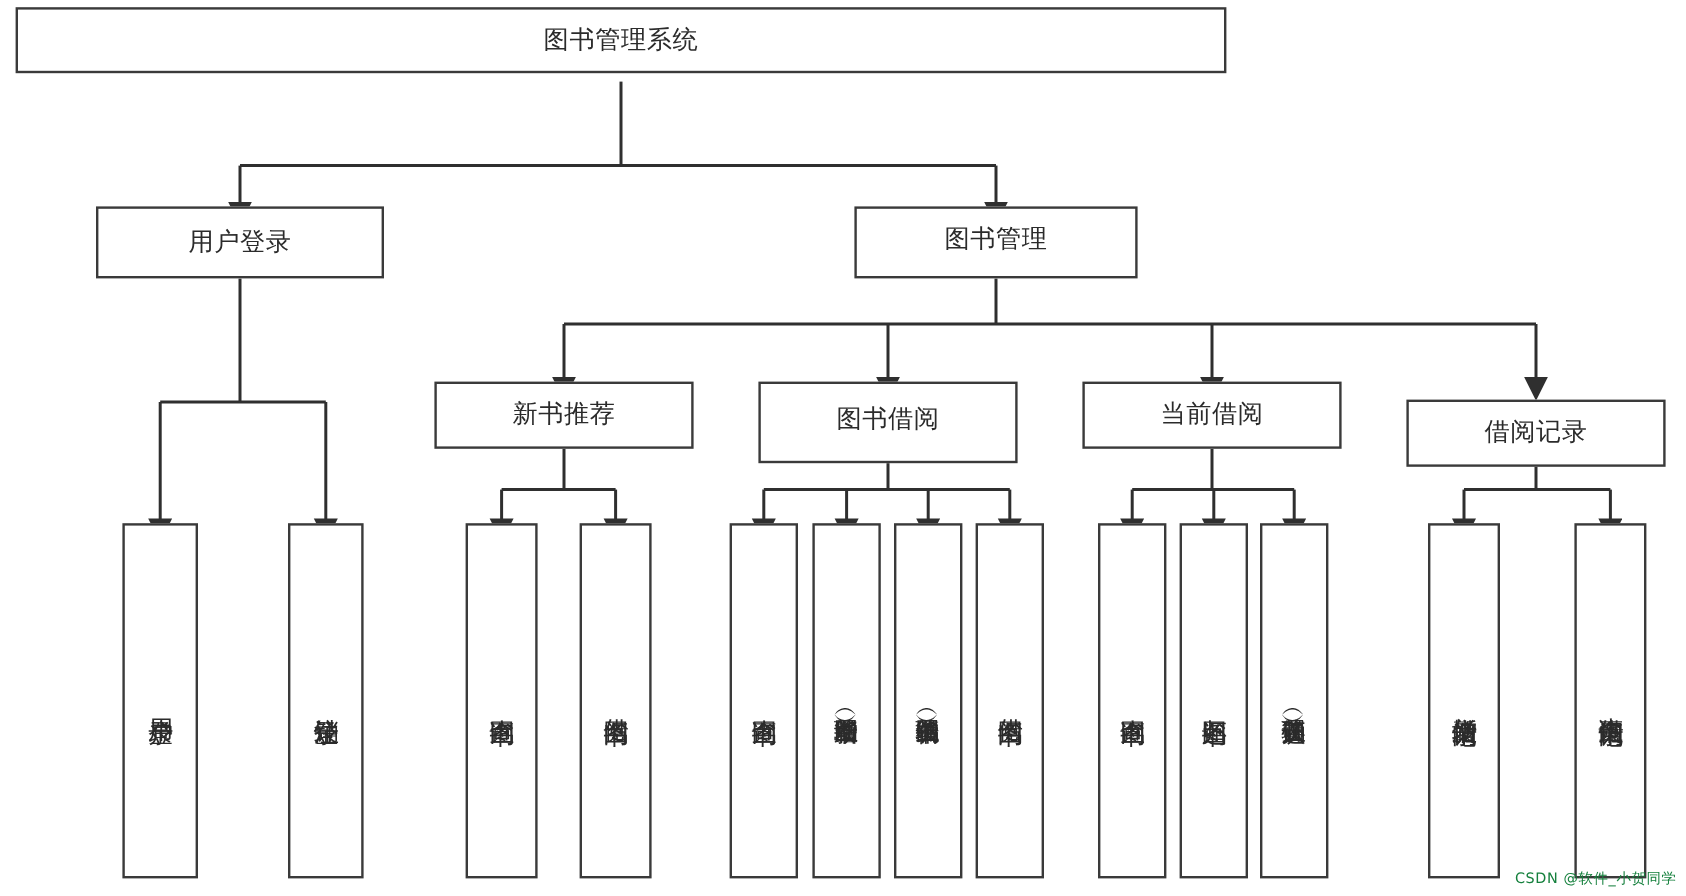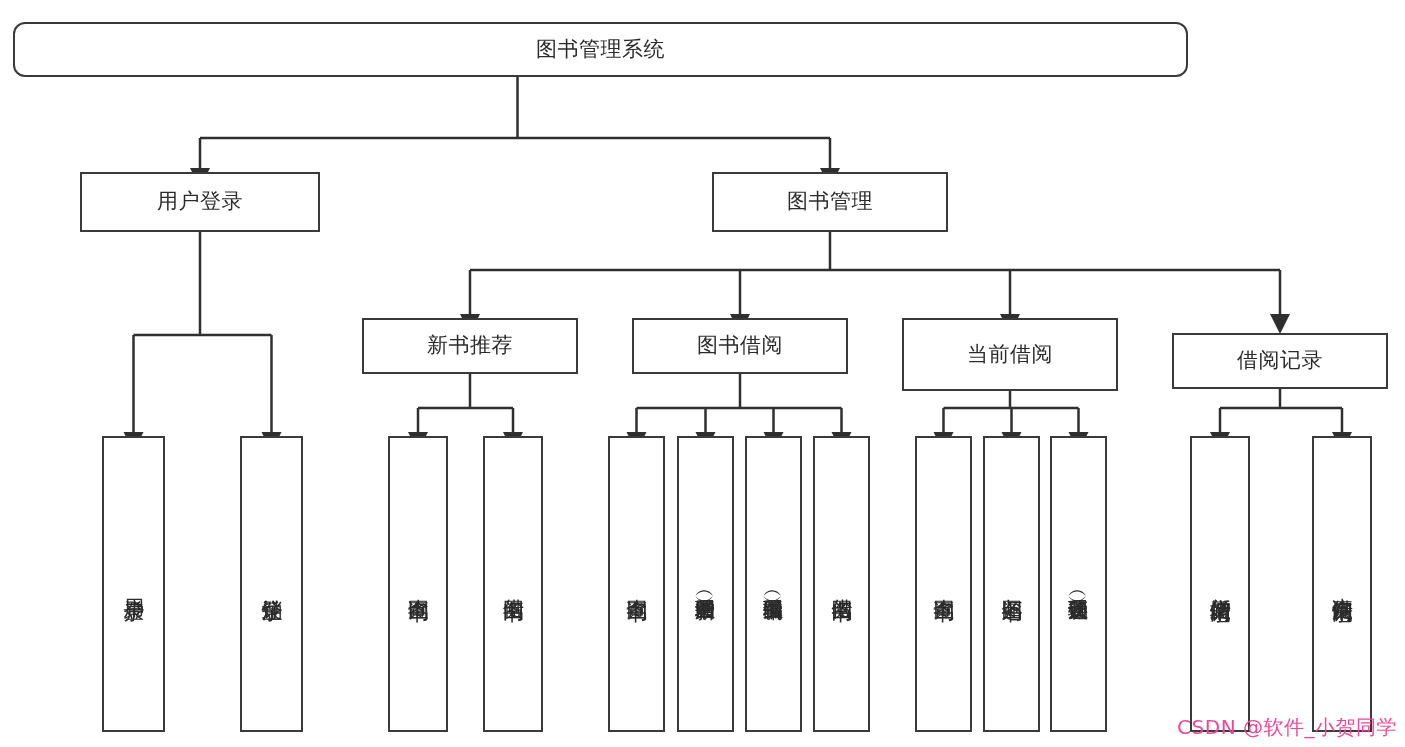--- a/index.html
+++ b/index.html
@@ -55,22 +55,22 @@
     letter-spacing: 0px;
     font-size: 20px;
   }
   .node-label {
     white-space: pre;
   }
   #watermark {
     position: absolute;
     right: 8px;
     bottom: 6px;
-    font-size: 20px;
-    color: #ec4899;
+    font-size: 12px;
+    color: #15803d;
     letter-spacing: 0.5px;
     white-space: nowrap;
     pointer-events: none;
   }
 </style>
 </head>
 <body>
 
 <div id="diagram-root">
 
@@ -110,41 +110,41 @@
         <line x1="943.5" y1="408" x2="943.5" y2="435" marker-end="url(#arrowhead)"></line>
         <line x1="1011.5" y1="408" x2="1011.5" y2="435" marker-end="url(#arrowhead)"></line>
         <line x1="1078.5" y1="408" x2="1078.5" y2="435" marker-end="url(#arrowhead)"></line>
         <line x1="1280" y1="374" x2="1280" y2="408"></line>
         <line x1="1220" y1="408" x2="1342" y2="408"></line>
         <line x1="1220" y1="408" x2="1220" y2="435" marker-end="url(#arrowhead)"></line>
         <line x1="1342" y1="408" x2="1342" y2="435" marker-end="url(#arrowhead)"></line>
       </g>
   </svg>
 
-  <div class="node-box horiz" style="left: 13px; top: 22px; width: 1175px; height: 55px; border-radius: 12px;">
+  <div class="node-box horiz" style="left: 13px; top: 6px; width: 1009px; height: 55px;">
     <span class="node-label">图书管理系统</span>
   </div>
 
   <div class="node-box horiz" style="left: 80px; top: 172px; width: 240px; height: 60px;">
     <span class="node-label">用户登录</span>
   </div>
 
-  <div class="node-box horiz" style="left: 712px; top: 172px; width: 236px; height: 60px;">
+  <div class="node-box horiz" style="left: 712px; top: 172px; width: 236px; height: 60px; font-family: Liberation Mono, monospace;">
     <span class="node-label">图书管理</span>
   </div>
 
   <div class="node-box horiz" style="left: 362px; top: 318px; width: 216px; height: 56px; text-align: center;">
     <span class="node-label">新书推荐</span>
   </div>
 
-  <div class="node-box horiz" style="left: 632px; top: 318px; width: 216px; height: 56px;">
+  <div class="node-box horiz" style="left: 632px; top: 318px; width: 216px; height: 68px; font-family: Liberation Mono, monospace;">
     <span class="node-label">图书借阅</span>
   </div>
 
-  <div class="node-box horiz" style="left: 902px; top: 318px; width: 216px; height: 73px;">
+  <div class="node-box horiz" style="left: 902px; top: 318px; width: 216px; height: 56px;">
     <span class="node-label">当前借阅</span>
   </div>
 
   <div class="node-box horiz" style="left: 1172px; top: 318px; width: 216px; height: 56px; margin-top: 15px;">
     <span class="node-label">借阅记录</span>
   </div>
 
   <div class="node-box vert" style="left: 102px; top: 436px; width: 63px; height: 296px;">
     <span class="node-label">用户登录</span>
   </div>

